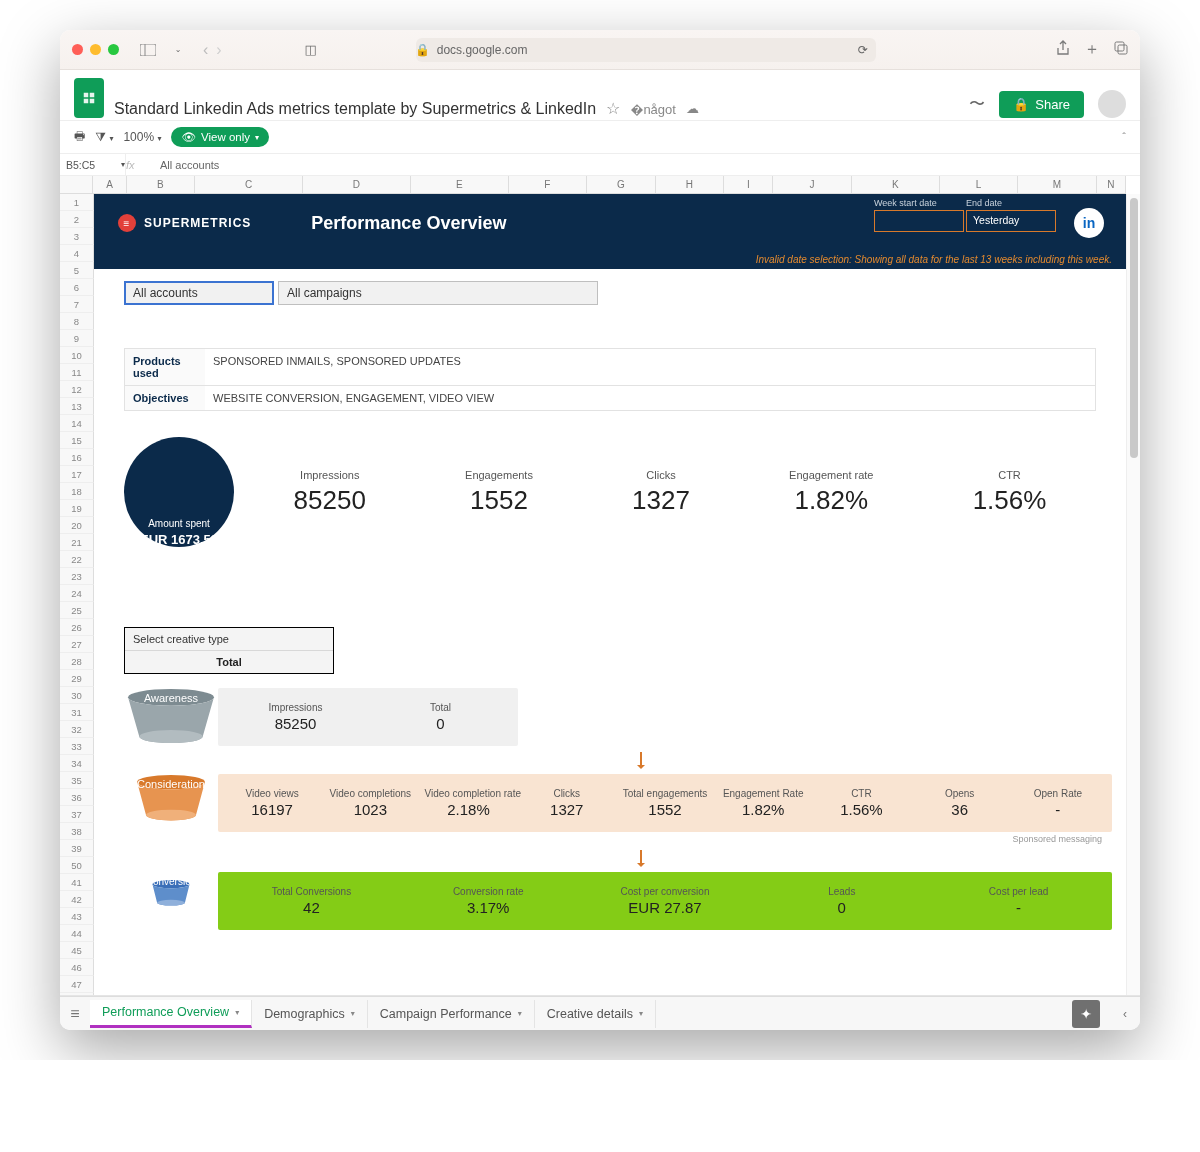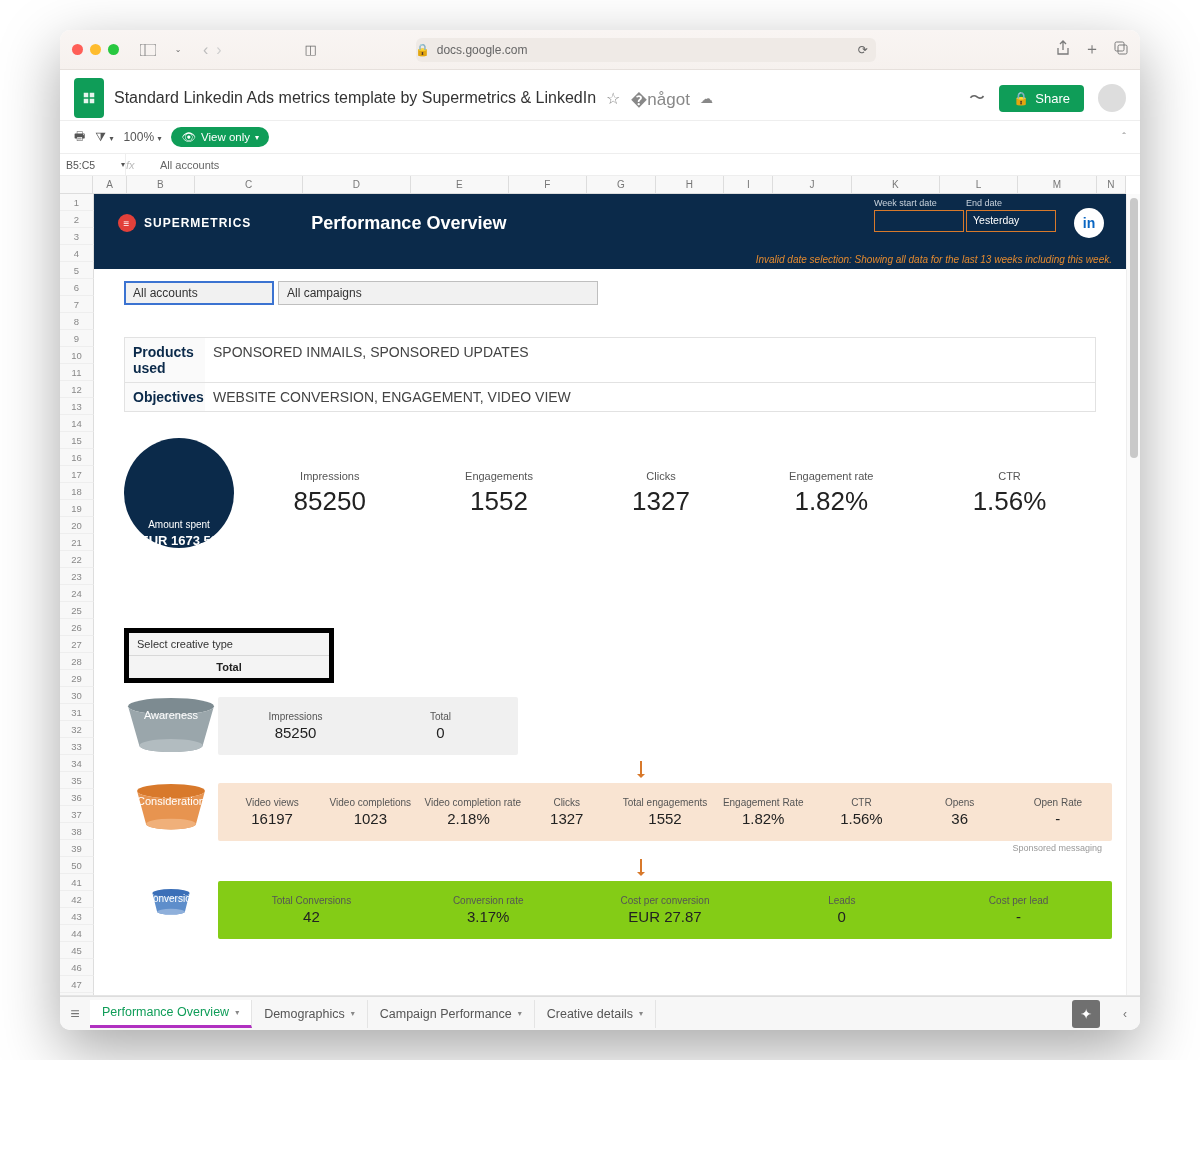--- a/index.html
+++ b/index.html
@@ -6,21 +6,21 @@
 body { font-family: Arial, Helvetica, sans-serif; background: #fff; color: #222; display:flex; align-items:flex-start; justify-content:center; padding:30px;}
 .window { width: 1080px; border-radius: 10px; box-shadow: 0 20px 60px rgba(0,0,0,0.35); overflow:hidden; background:#fff; position:relative;}
 .titlebar { height: 40px; background: linear-gradient(#f9f5f3,#f6f1ee); display:flex; align-items:center; padding:0 12px; gap:8px; border-bottom:1px solid #e6e0dc;}
 .dots { display:flex; gap:7px; margin-right:10px;}
 .dot { width:11px; height:11px; border-radius:50%; }
 .dot.r{background:#ff5f57;} .dot.y{background:#febc2e;} .dot.g{background:#28c840;}
 .tb-ico { width:22px; height:18px; display:flex; align-items:center; justify-content:center; color:#6b6b6b; font-size:13px;}
 .nav-arrows { display:flex; gap:8px; color:#bdbdbd; font-size:16px; margin-left:6px; margin-right:10px;}
 .url-pill { flex:0 0 460px; margin:0 auto; height:24px; background:#efeae6; border-radius:6px; display:flex; align-items:center; justify-content:center; font-size:12px; color:#666; gap:6px;}
 .tb-right { margin-left:auto; display:flex; gap:14px; align-items:center; color:#7a7a7a;}
-.docheader { padding:8px 14px 2px; display:flex; align-items:center; gap:10px; }
+.docheader { padding:8px 14px 2px; display:flex; align-items:flex-end; gap:10px; }
 .docicon { width:30px; height:40px; background:#0f9d58; border-radius:4px; display:flex; align-items:center; justify-content:center; }
 .docicon svg{width:18px;height:18px;}
 .title-row { display:flex; align-items:center; gap:10px; font-size:16px; color:#333; }
 .menu-row { font-size:12.5px; color:#444; margin-top:4px; display:flex; gap:14px; align-items:center; }
 .menu-row .disabled { color:#b5b5b5;}
 .edit-info { color:#7d7d7d; font-size:12px; margin-left:8px;}
 .header-right { margin-left:auto; display:flex; align-items:center; gap:14px;}
 .sharebtn { background:#0f9d58; color:#fff; border-radius:4px; padding:6px 14px; font-size:13px; display:flex; align-items:center; gap:6px;}
 .avatar { width:28px; height:28px; border-radius:50%; background:#ddd;}
 .toolbar2 { height:34px; border-top:1px solid #eee; border-bottom:1px solid #eee; display:flex; align-items:center; padding:0 14px; gap:10px; font-size:12px; color:#555; }
@@ -43,39 +43,39 @@
 .banner-title { font-size:18px; font-weight:600; margin-left:40px;}
 .date-boxes { position:absolute; right:70px; top:4px; display:flex; gap:2px;}
 .dbox { width:90px; }
 .dbox-label { font-size:9px; color:#c8d2dc; padding-bottom:2px;}
 .dbox-val { border:1px solid #d8792b; height:22px; font-size:10.5px; color:#fff; padding:3px 6px;}
 .li-badge { width:30px; height:30px; background:#fff; border-radius:50%; position:absolute; right:22px; top:14px; display:flex; align-items:center; justify-content:center; color:#0a66c2; font-weight:700; font-size:14px;}
 .warn-strip { background:#0b2a4a; color:#e58a2e; font-size:10px; text-align:right; padding:2px 14px 4px; font-style:italic;}
 .filters-row { padding:12px 30px 6px; display:flex; gap:4px;}
 .filter-cell { border:1px solid #bfbfbf; background:#f1f1f1; font-size:12px; padding:4px 8px; height:24px; color:#333;}
 .filter-cell.sel { outline:2px solid #3b73d1; outline-offset:-2px;}
-.info-table { margin:26px 30px 0; border:1px solid #e2e2e2; font-size:14px;}
+.info-table { margin:37px 30px 0; border:1px solid #e2e2e2; font-size:11px;}
 .info-row { display:flex; border-bottom:1px solid #e2e2e2;}
 .info-row:last-child{border-bottom:none;}
 .info-label { width:80px; padding:6px 8px; color:#0b2a4a; font-weight:600; background:#fafafa;}
 .info-val { padding:6px 8px; color:#444;}
 .kpi-row { display:flex; align-items:center; padding:26px 30px 10px; gap:10px;}
 .spend-circle { width:110px; height:110px; border-radius:50%; background:#0b2a4a; color:#fff; display:flex; flex-direction:column; align-items:center; justify-content:flex-end; font-size:10px; gap:3px; flex-shrink:0;}
 .spend-circle .big { font-size:13px; font-weight:600;}
 .kpis { display:flex; flex:1; justify-content:space-around;}
 .kpi { text-align:center;}
 .kpi .lbl { font-size:11px; color:#555; margin-bottom:4px;}
 .kpi .val { font-size:26px; font-weight:400; color:#222;}
-.selector-box { margin:70px 0 6px 30px; width:210px; border:5px solid #000000; background:#f4f4f4; font-size:11px;}
+.selector-box { margin:70px 0 6px 30px; width:210px; border:1px solid #000000; background:#f4f4f4; font-size:11px;}
 .selector-box .hdr{ padding:5px 8px; color:#333;}
 .selector-box .val{ padding:5px 8px; text-align:center; font-weight:700; border-top:1px solid #d8d8d8;}
 .funnel { margin:8px 14px 0 30px;}
 .stage { display:flex; align-items:flex-start; position:relative; padding:6px 0;}
 .bucket { width:94px; display:flex; flex-direction:column; align-items:center; flex-shrink:0; position:relative;}
-.bucket .label { position:absolute; top:12px; color:#fff; font-size:11px; z-index:2;}
+.bucket .label { position:absolute; top:4px; color:#fff; font-size:11px; z-index:2;}
 .stage-body { flex:1; display:flex; align-items:center; padding:14px 10px; border-radius:2px; gap:10px;}
 .stage-body.aw { background:#f0f0f0; width:300px; flex:0 0 300px;}
 .stage-body.co { background:#f9e4d2; }
 .stage-body.cv { background:#84cc16; }
 .metric { text-align:center; flex:1; min-width:60px;}
 .metric .ml { font-size:10px; color:#555; margin-bottom:2px; white-space:nowrap;}
 .metric .mv { font-size:15px; font-weight:500; color:#222;}
 .sponsored-note { font-size:9px; color:#999; text-align:right; margin-top:2px; padding-right:10px;}
 .connector { width:2px; height:16px; background:#d8792b; margin:0 auto; position:relative;}
 .connector:after{content:""; position:absolute; bottom:-5px; left:-3px; border:4px solid transparent; border-top-color:#d8792b;}
@@ -133,21 +133,21 @@
     <div class="docicon">
       <svg viewBox="0 0 24 24">
           <rect x="4" y="4" width="16" height="16" fill="#fff" opacity="0.9"></rect>
           <path d="M4 4h16v16H4z M4 12h16 M12 4v16" stroke="#0f9d58" stroke-width="2" fill="none"></path>
         </svg>
     </div>
     <div>
       <div class="title-row">
         <span>Standard Linkedin Ads metrics template by Supermetrics &amp; LinkedIn</span>
         <span style="color:#888">☆</span>
-        <span style="color:#888;font-size:17px">�något</span>
+        <span style="color:#888;font-size:13px">�något</span>
         <span style="color:#888;font-size:13px">☁</span>
       </div>
     </div>
     <div class="header-right">
       <span style="color:#666">〜</span>
       <div class="sharebtn">
         <span>🔒</span>
         <span>Share</span>
       </div>
       <div class="avatar"></div>

